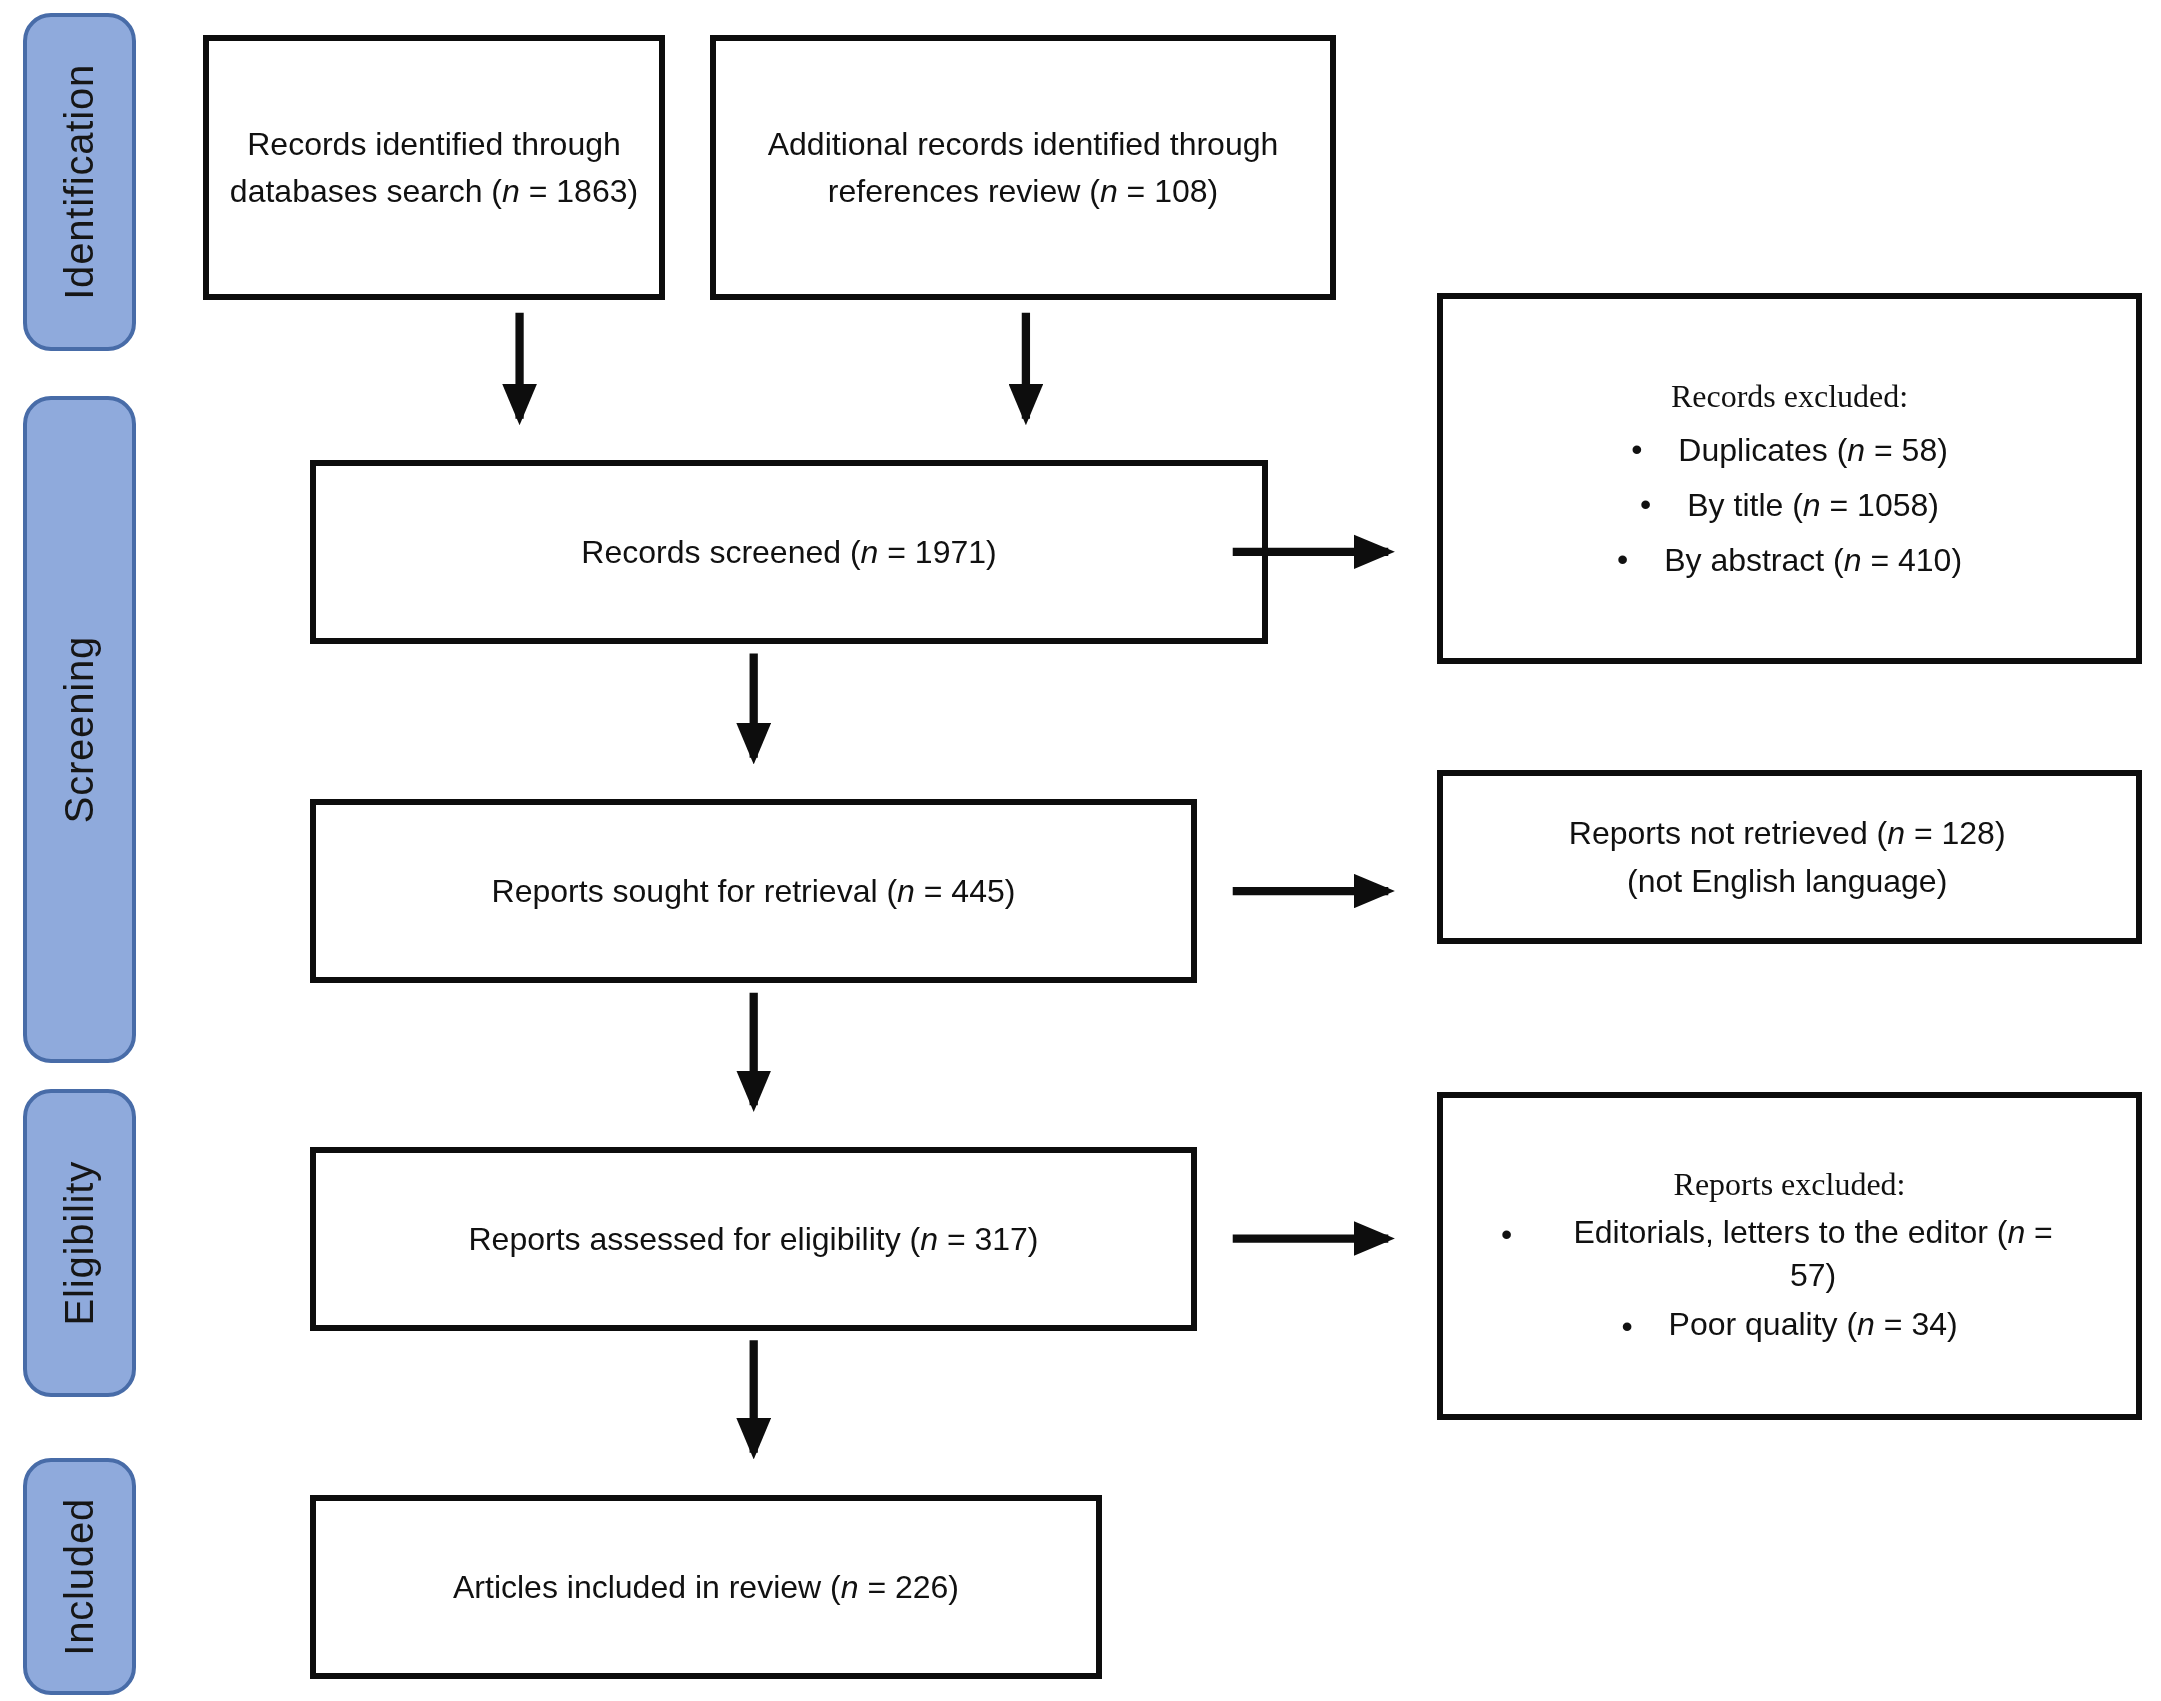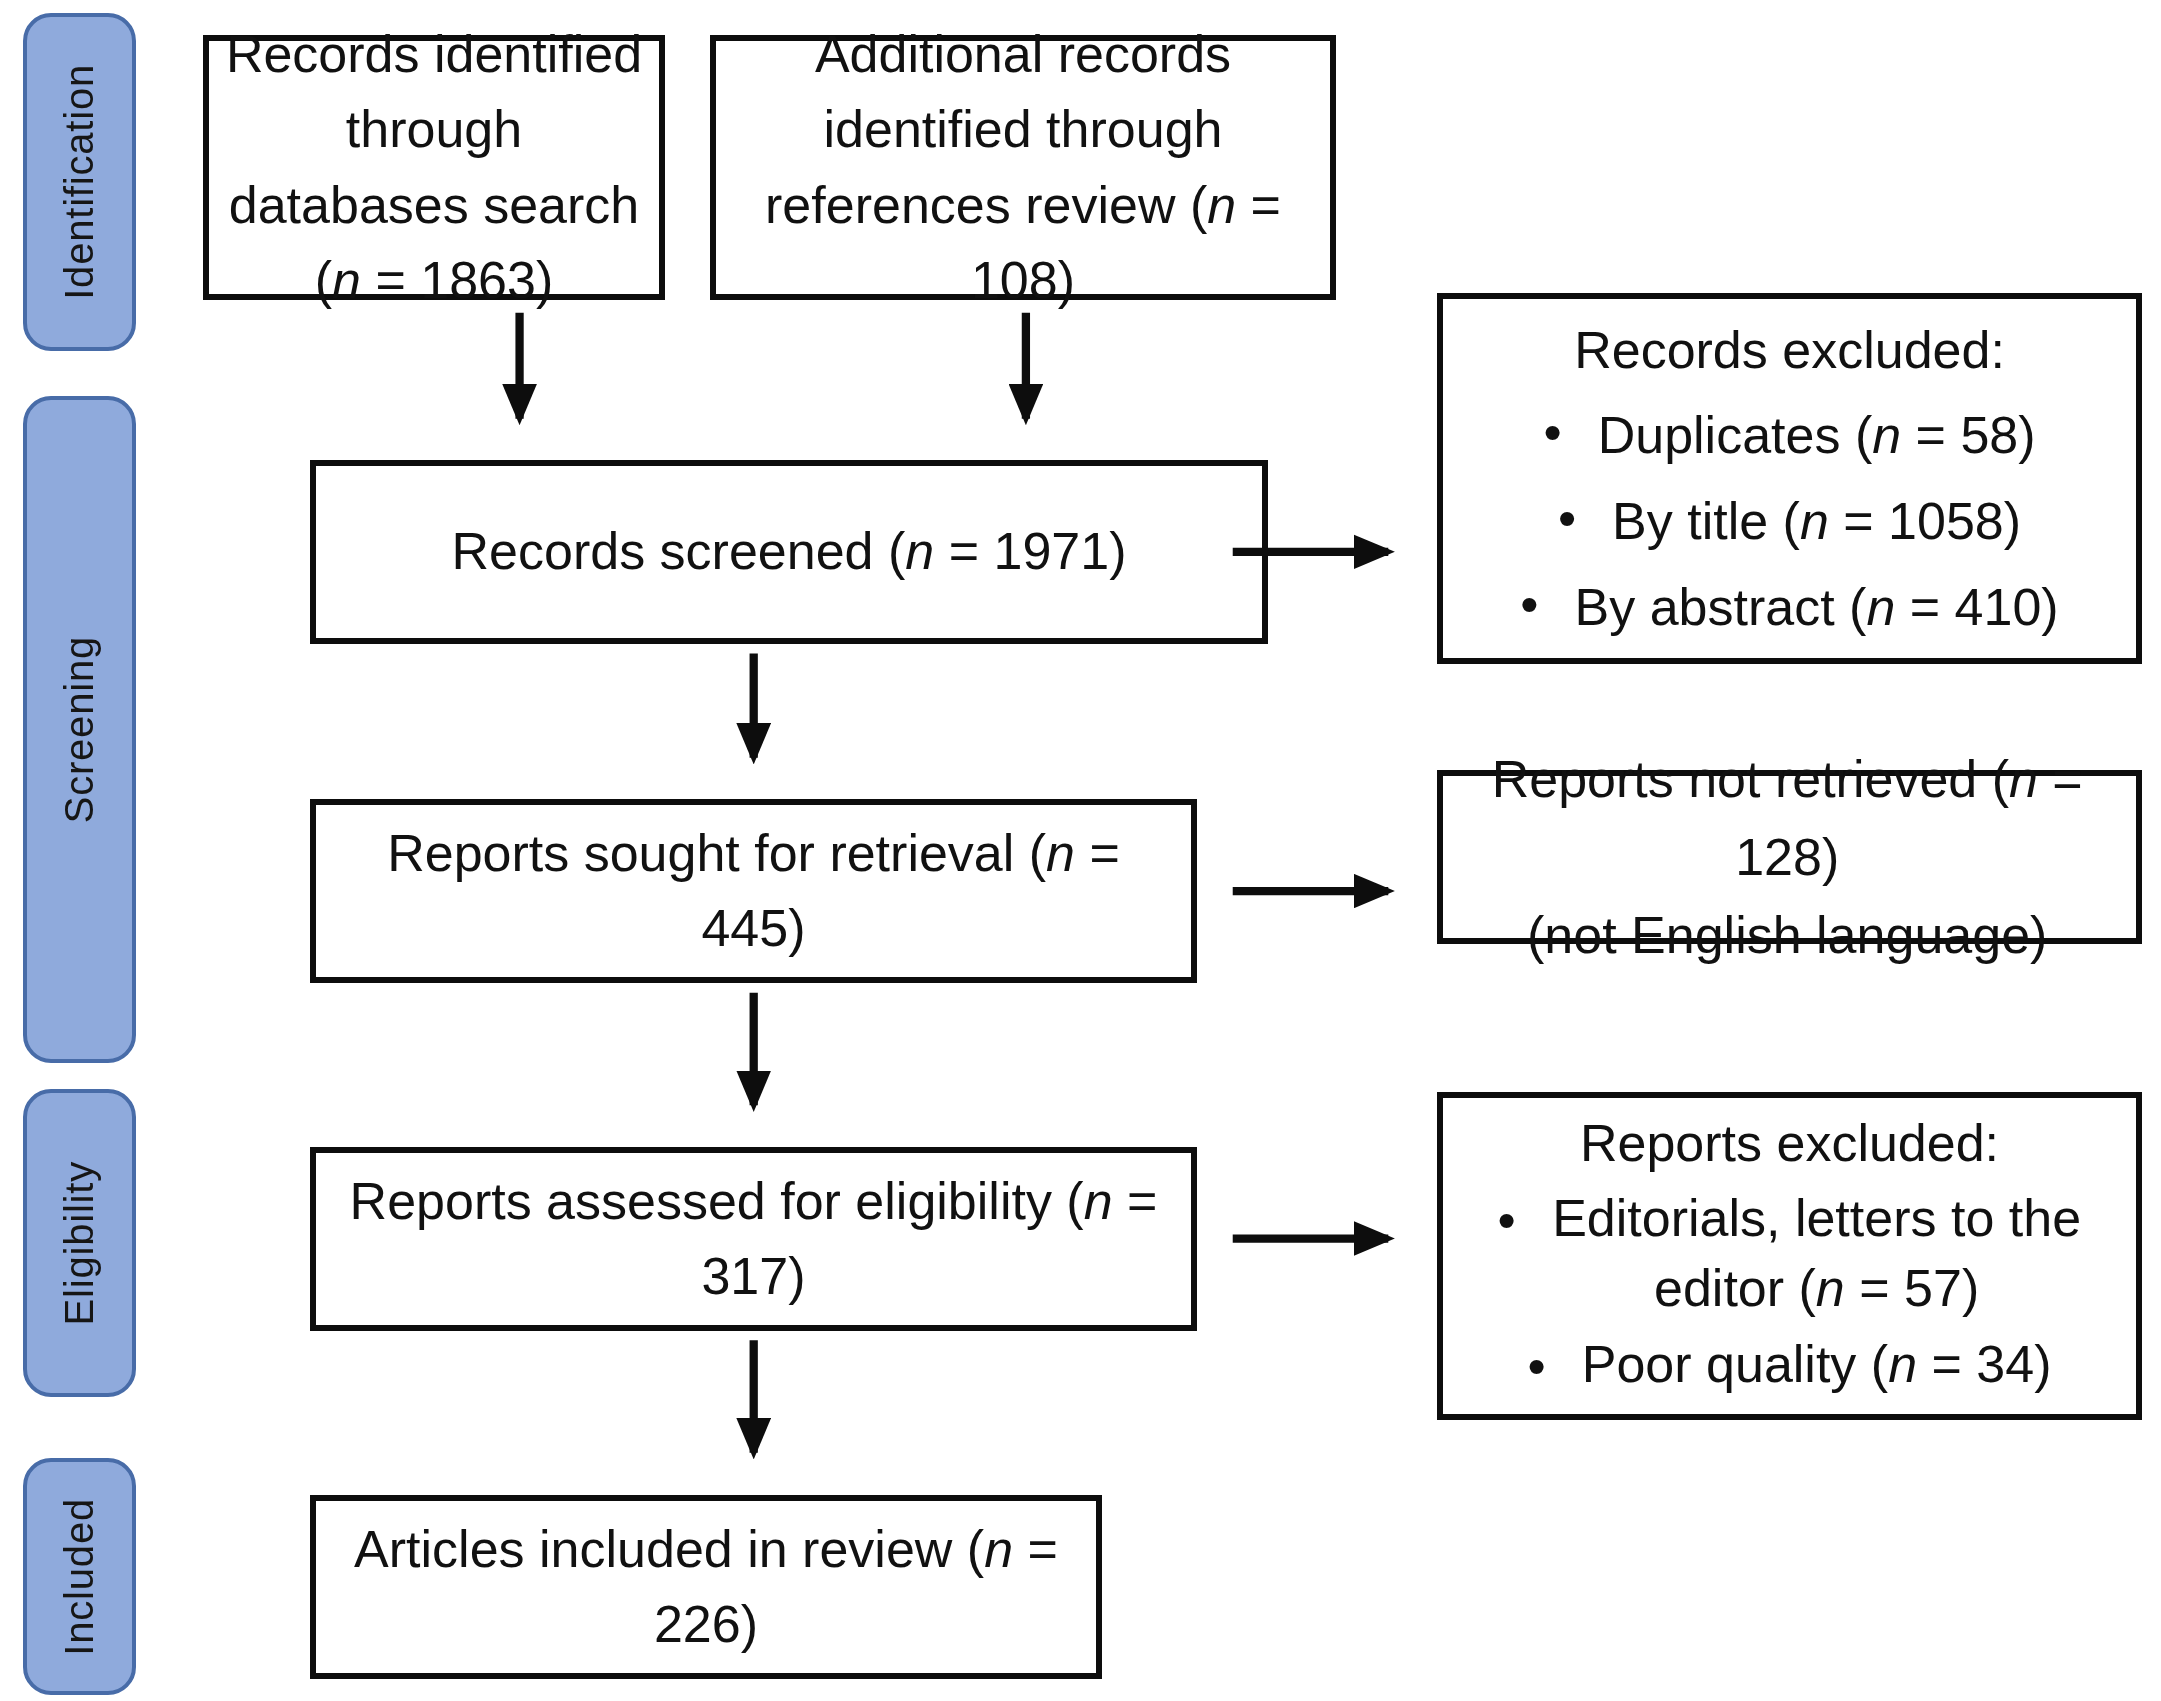--- a/index.html
+++ b/index.html
@@ -27,26 +27,26 @@
     letter-spacing:0.8px;
     white-space:nowrap;
   }
   .fbox{
     position:absolute;
     background:#ffffff;
     border:6.6px solid #0d0d0d;
     box-sizing:border-box;
     display:flex;flex-direction:column;align-items:center;justify-content:center;
     text-align:center;
-    font-size:52px;
+    font-size:32px;
     line-height:1.45;
     padding:8.3px 16.6px;
   }
   .fbox .it, .it{font-style:italic;}
-  .ex-title{width:100%;text-align:center;}
+  .ex-title{width:100%;text-align:center;font-family:Liberation Serif, serif;}
   .ex-item{
     display:flex;flex-direction:row;justify-content:center;align-items:flex-start;
     gap:36px;width:100%;
   }
   .ex-item .bullet{flex:0 0 auto;line-height:1.45;}
   .ex-item .ex-item-text{max-width:530px;text-align:center;}
   .list-box{gap:5px;}
   svg.arrows{position:absolute;left:0;top:0;width:2161px;height:1701px;pointer-events:none;}
 </style>
 </head>

